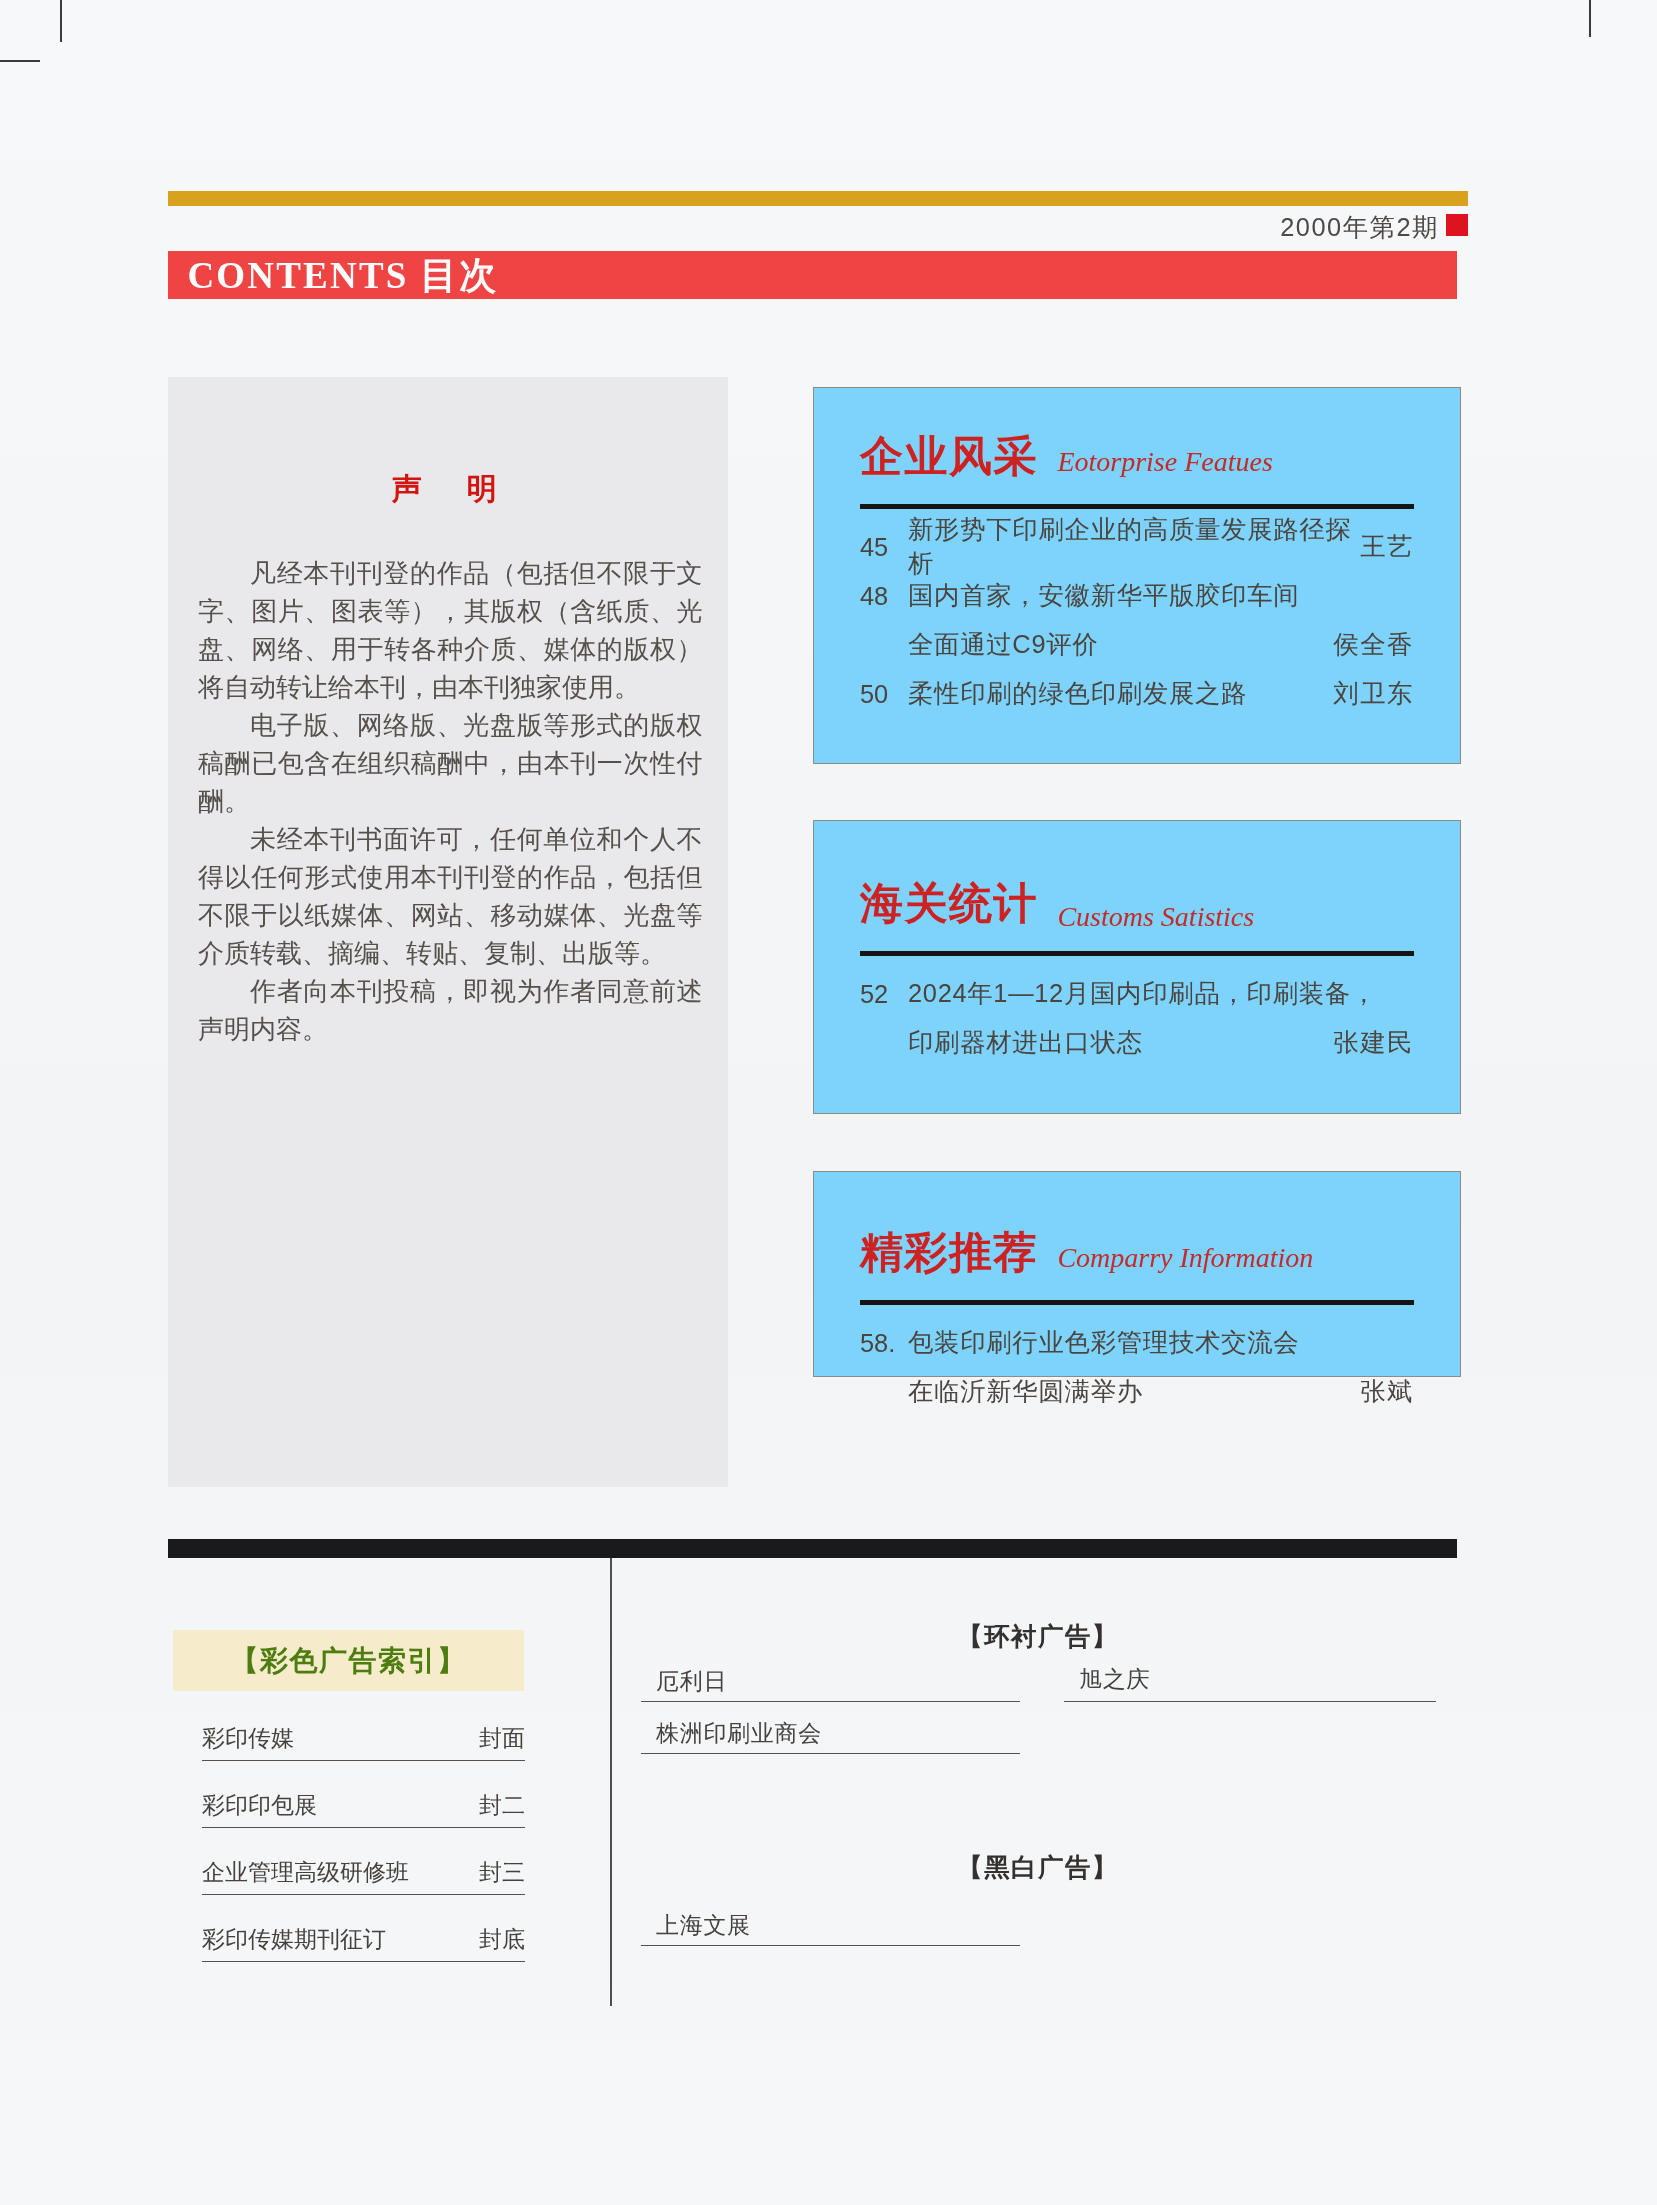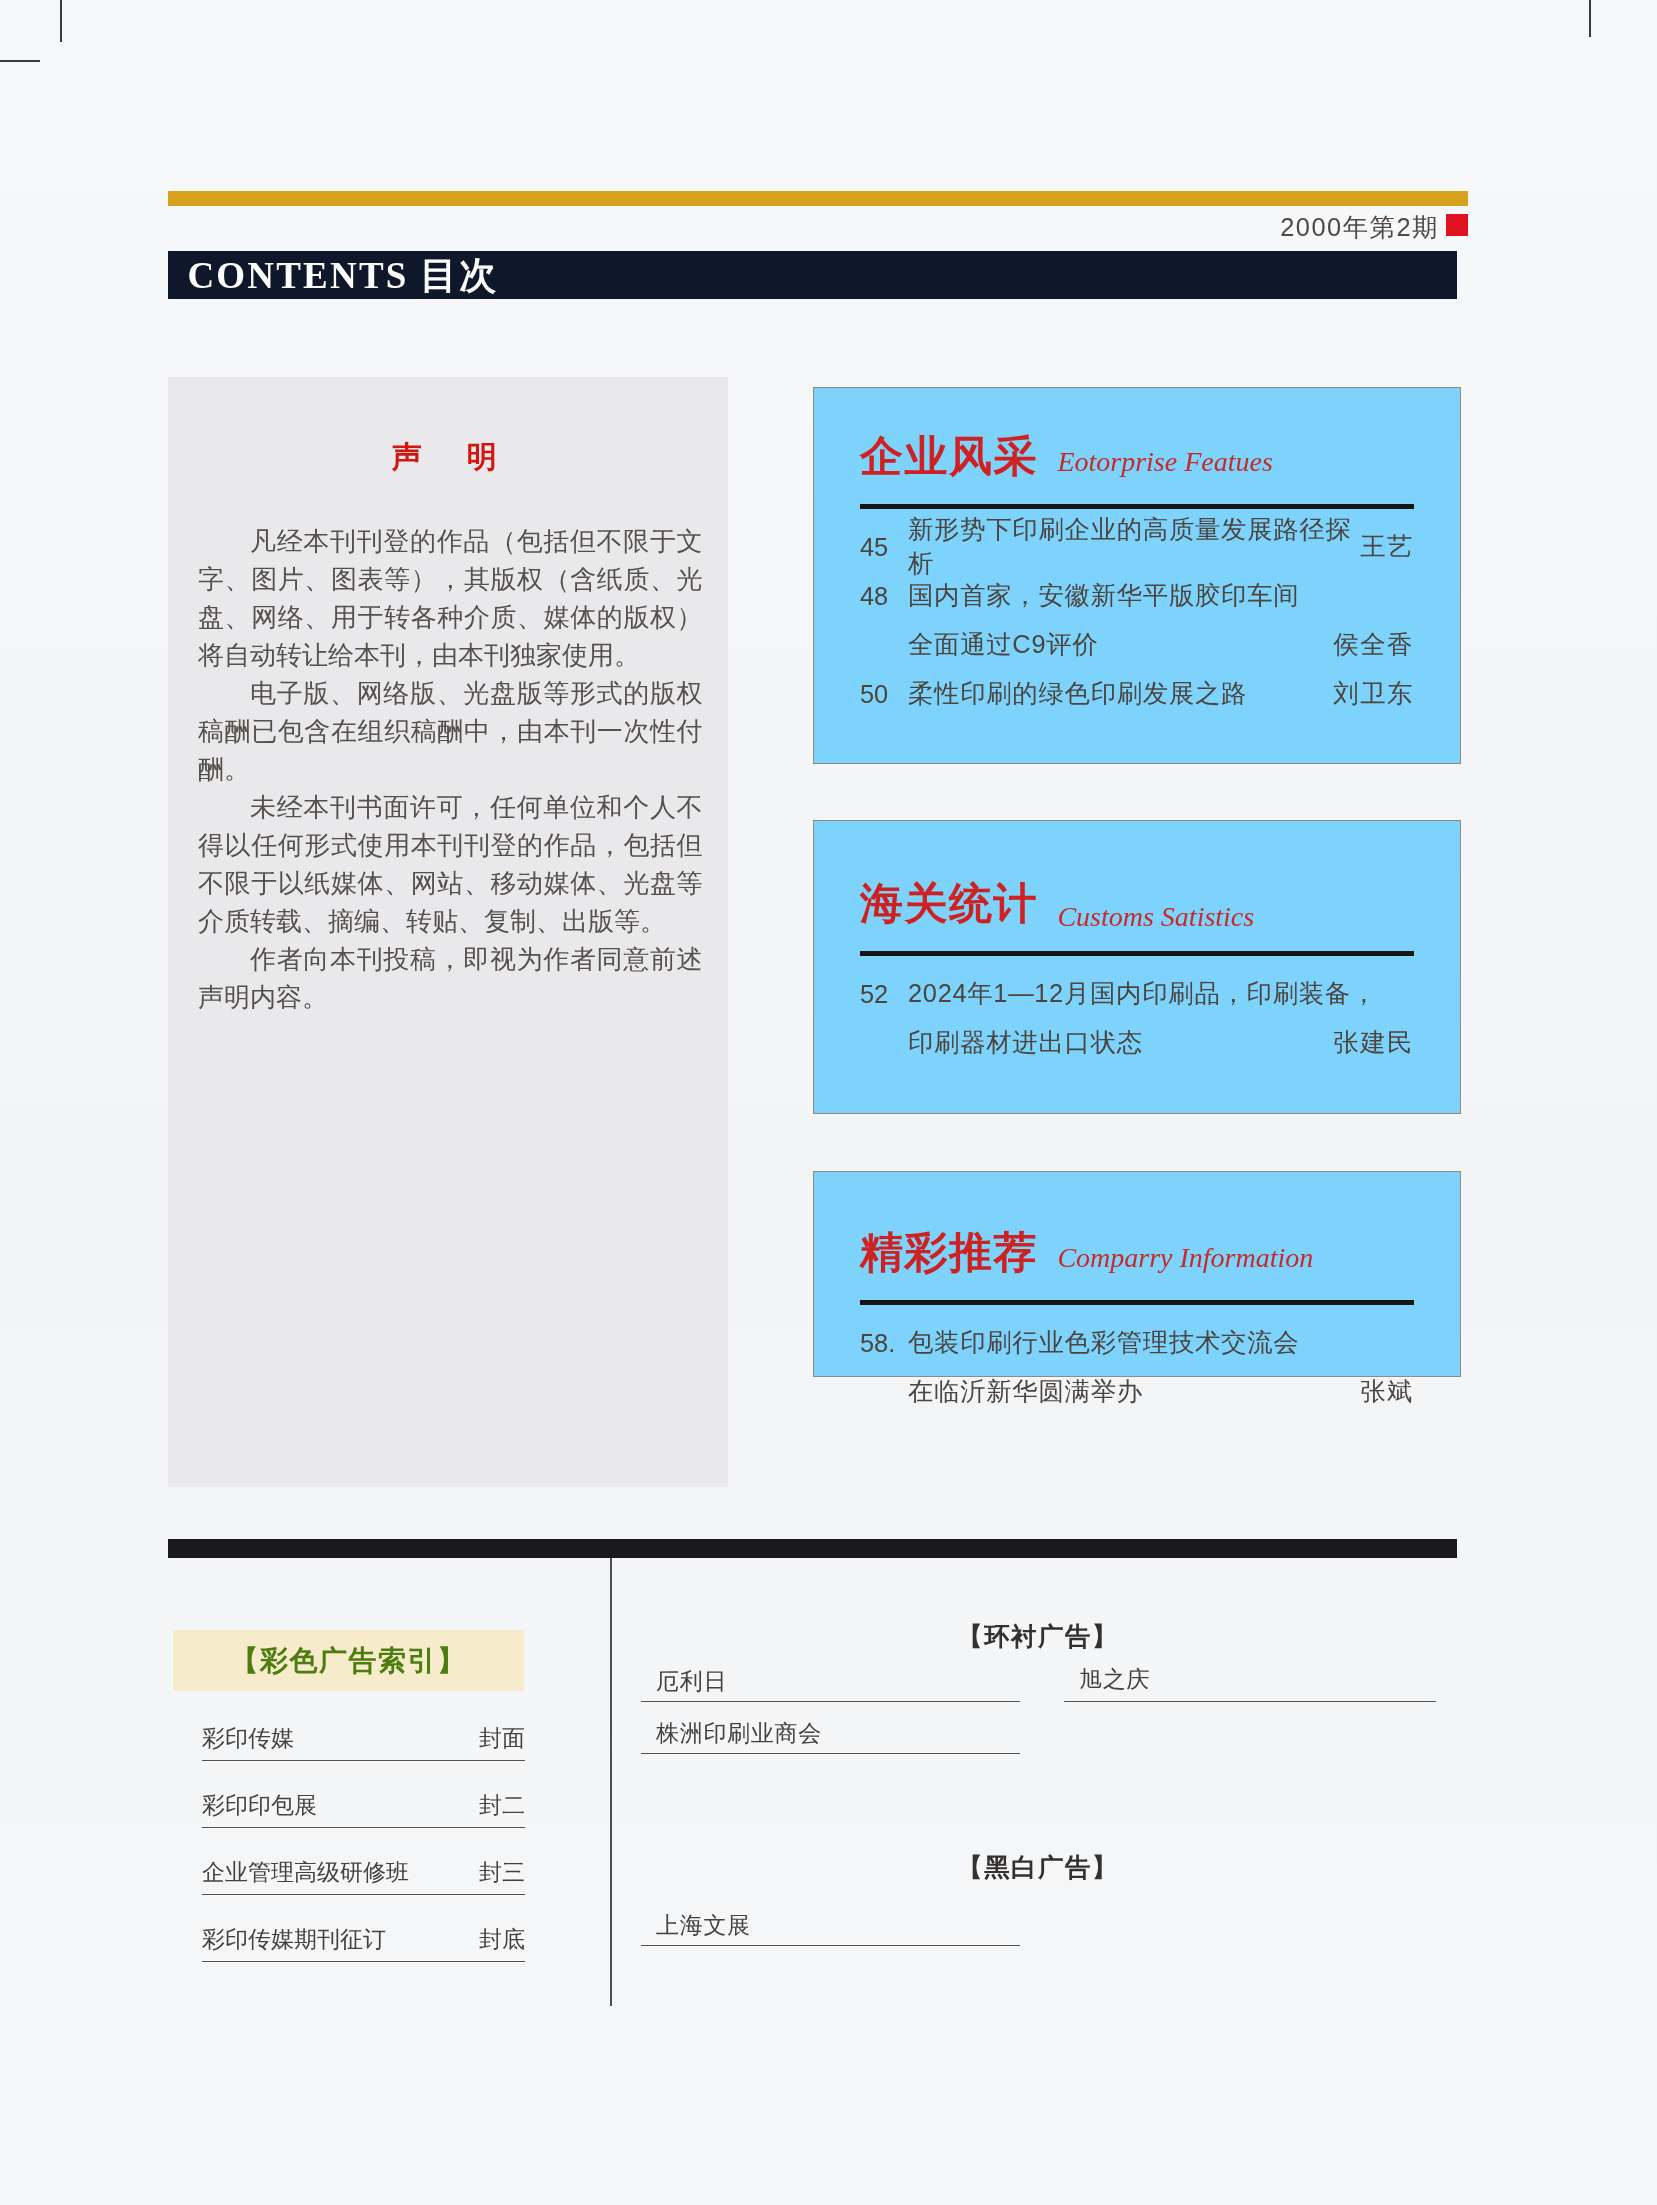--- a/index.html
+++ b/index.html
@@ -10,26 +10,26 @@
     -webkit-font-smoothing:antialiased;
   }
   .abs{position:absolute;}
   
   .mark{background:#3b3b3b;}
   
   .gold-bar{left:168px;top:191px;width:1300px;height:15px;background:#D8A11E;}
   .issue-row{left:971px;top:212px;width:468px;height:31px;text-align:right;
     font-size:25.4px;color:#4E4944;letter-spacing:1.5px;line-height:30px;}
   .red-square{left:1446px;top:214px;width:22.4px;height:22.4px;background:#DF1220;}
-  .contents-bar{left:168px;top:251px;width:1289px;height:48px;background:#0f172a;}
+  .contents-bar{left:168px;top:251px;width:1289px;height:48px;background:#ef4444;}
   .contents-bar span{display:block;padding-left:19.4px;line-height:49px;
     font-family:"Liberation Serif",serif;font-weight:bold;font-size:37px;color:#fdfdfd;letter-spacing:2.2px;}
   
   .statement{left:168px;top:377px;width:560px;height:1110px;background:#E9E9EC;box-sizing:border-box;}
-  .statement-title{margin-top:60px;text-align:center;font-size:30px;font-weight:bold;color:#D21511;letter-spacing:7.5px;}
+  .statement-title{margin-top:92px;text-align:center;font-size:30px;font-weight:bold;color:#D21511;letter-spacing:7.5px;}
   .statement-body{margin-top:45px;padding:0 25.4px 0 30px;font-size:26px;line-height:38px;
     color:#56504B;text-align:justify;font-family:"Liberation Serif",serif;}
   .statement-body p{margin:0;text-indent:2em;}
   
   .sec-box{left:813px;width:648px;background:#7dd3fc;border:1.5px solid #8E8A87;box-sizing:border-box;padding:0 46px;}
   .sec-b1{top:387px;height:377px;}
   .sec-b2{top:820px;height:294px;}
   .sec-b3{top:1171px;height:206px;}
   .sec-head{display:flex;align-items:baseline;}
   .sec-b1 .sec-head{margin-top:40px;}

